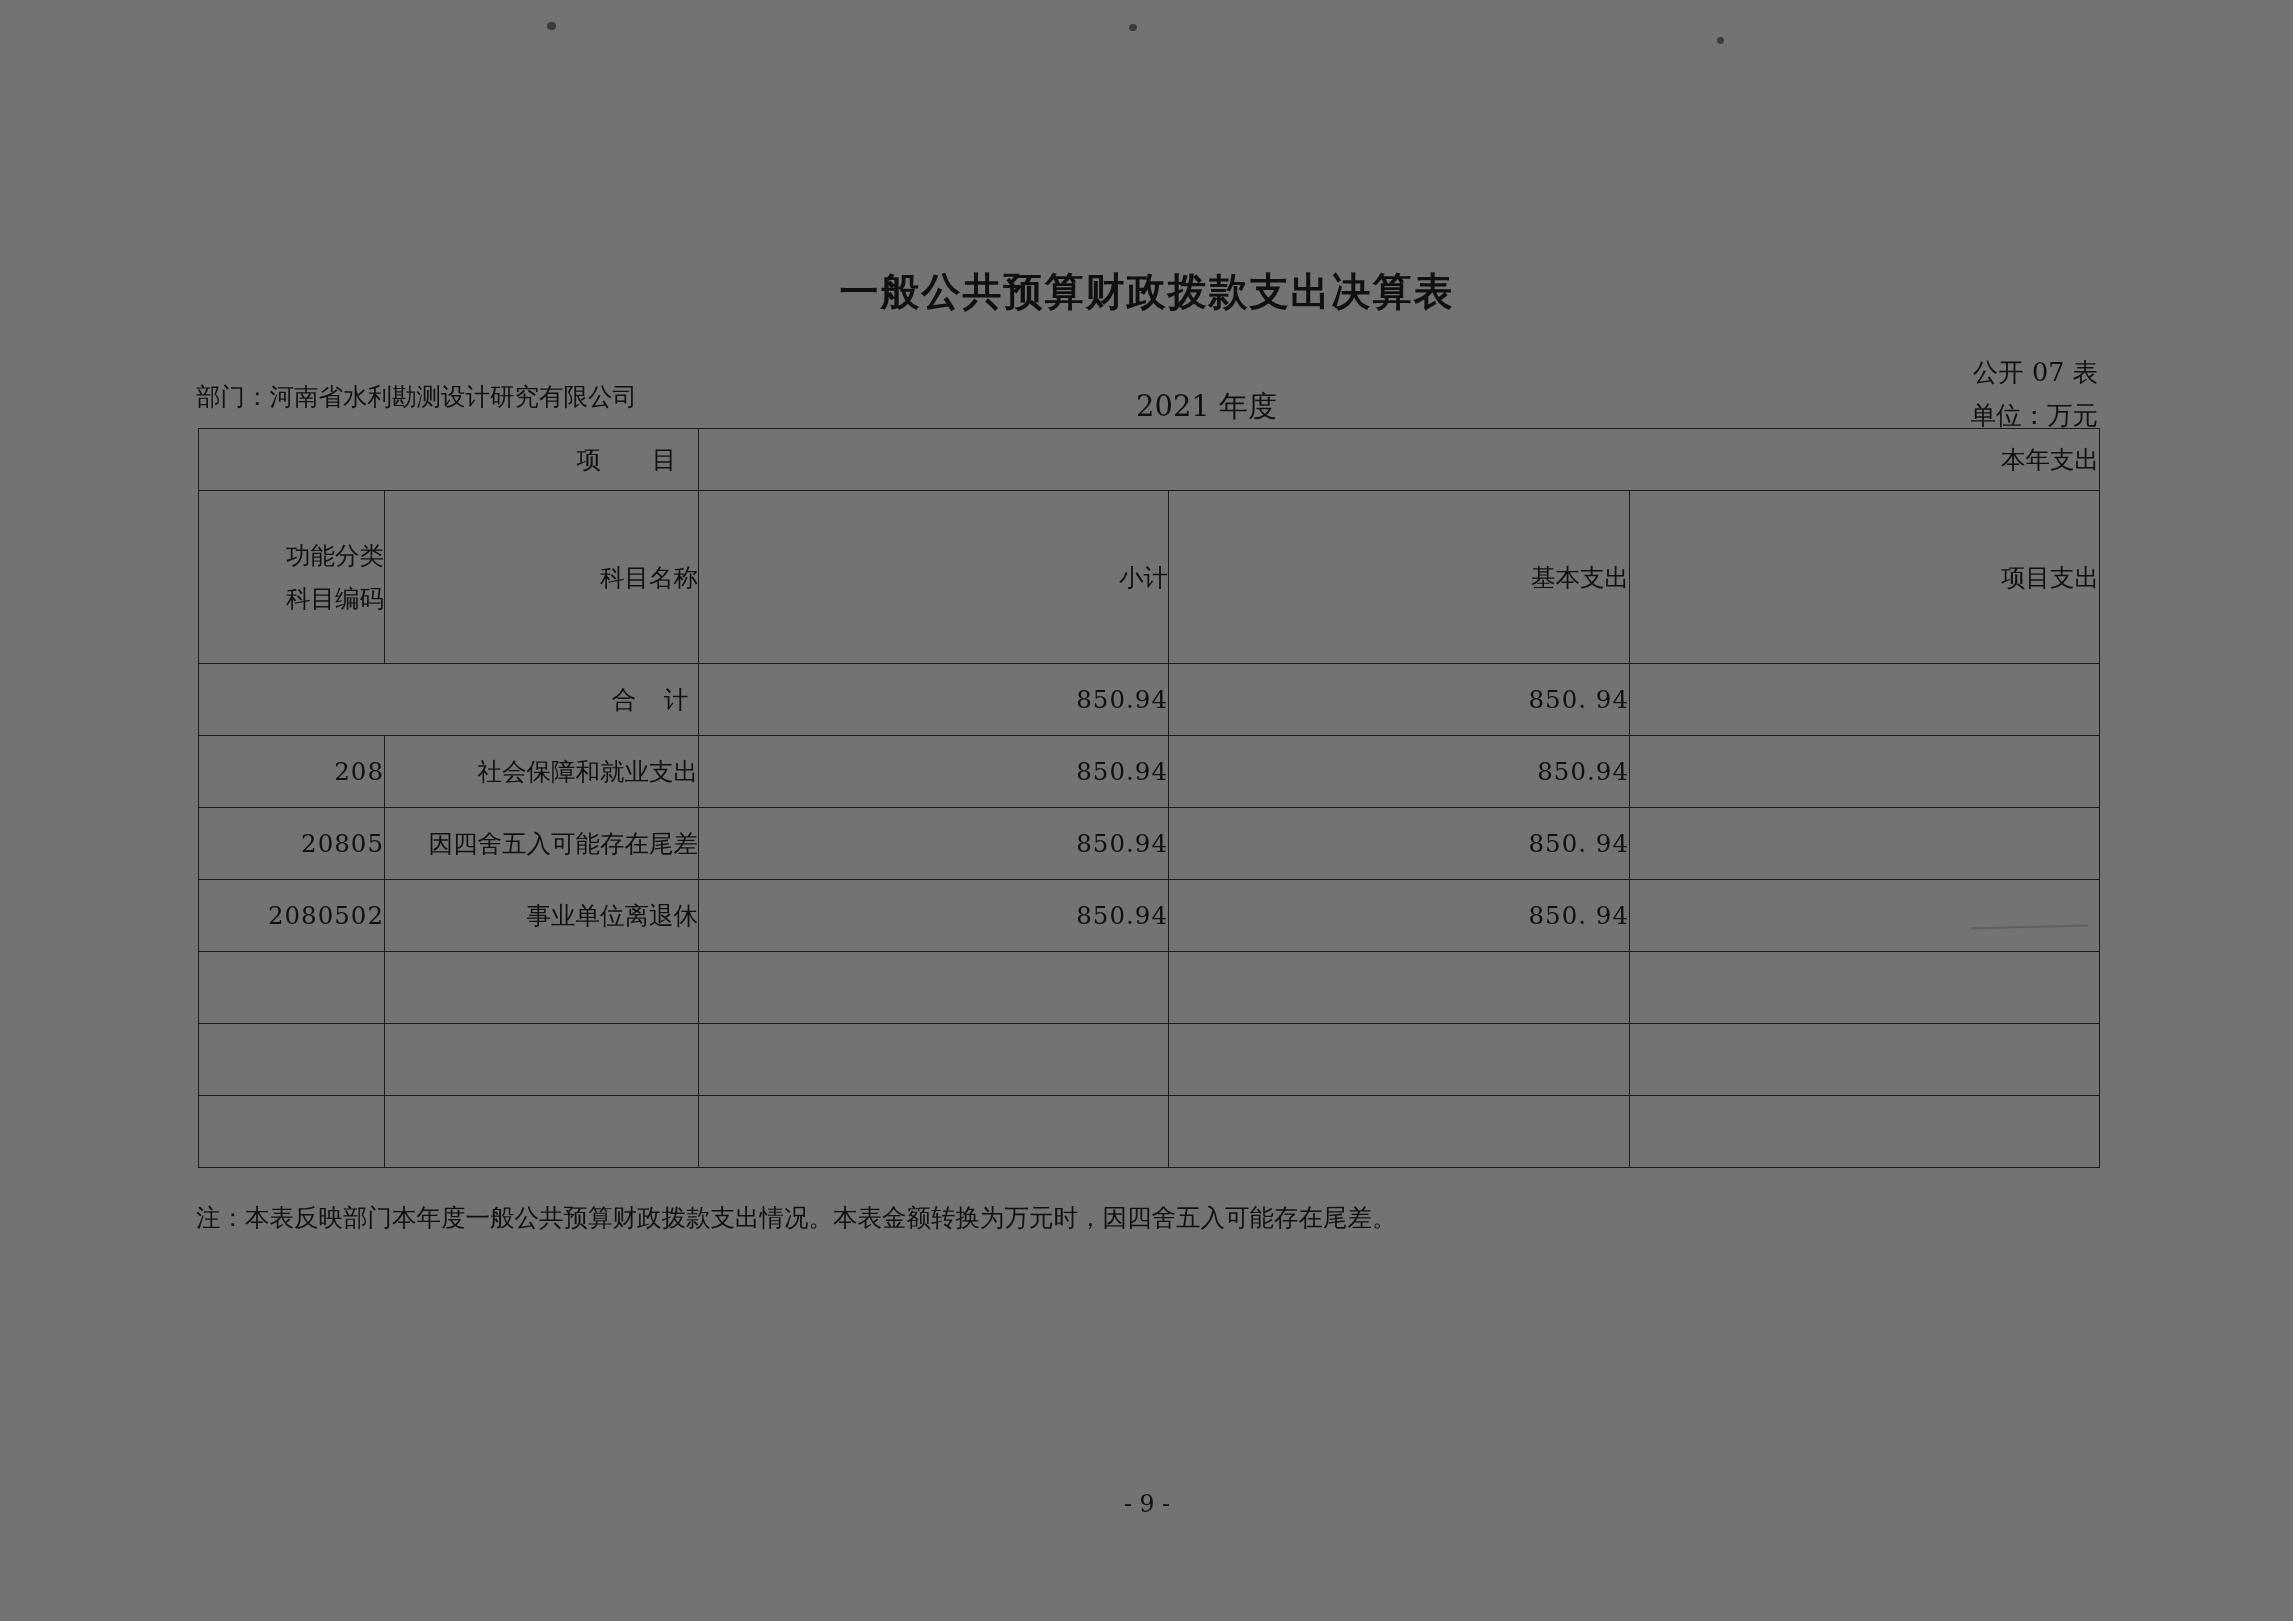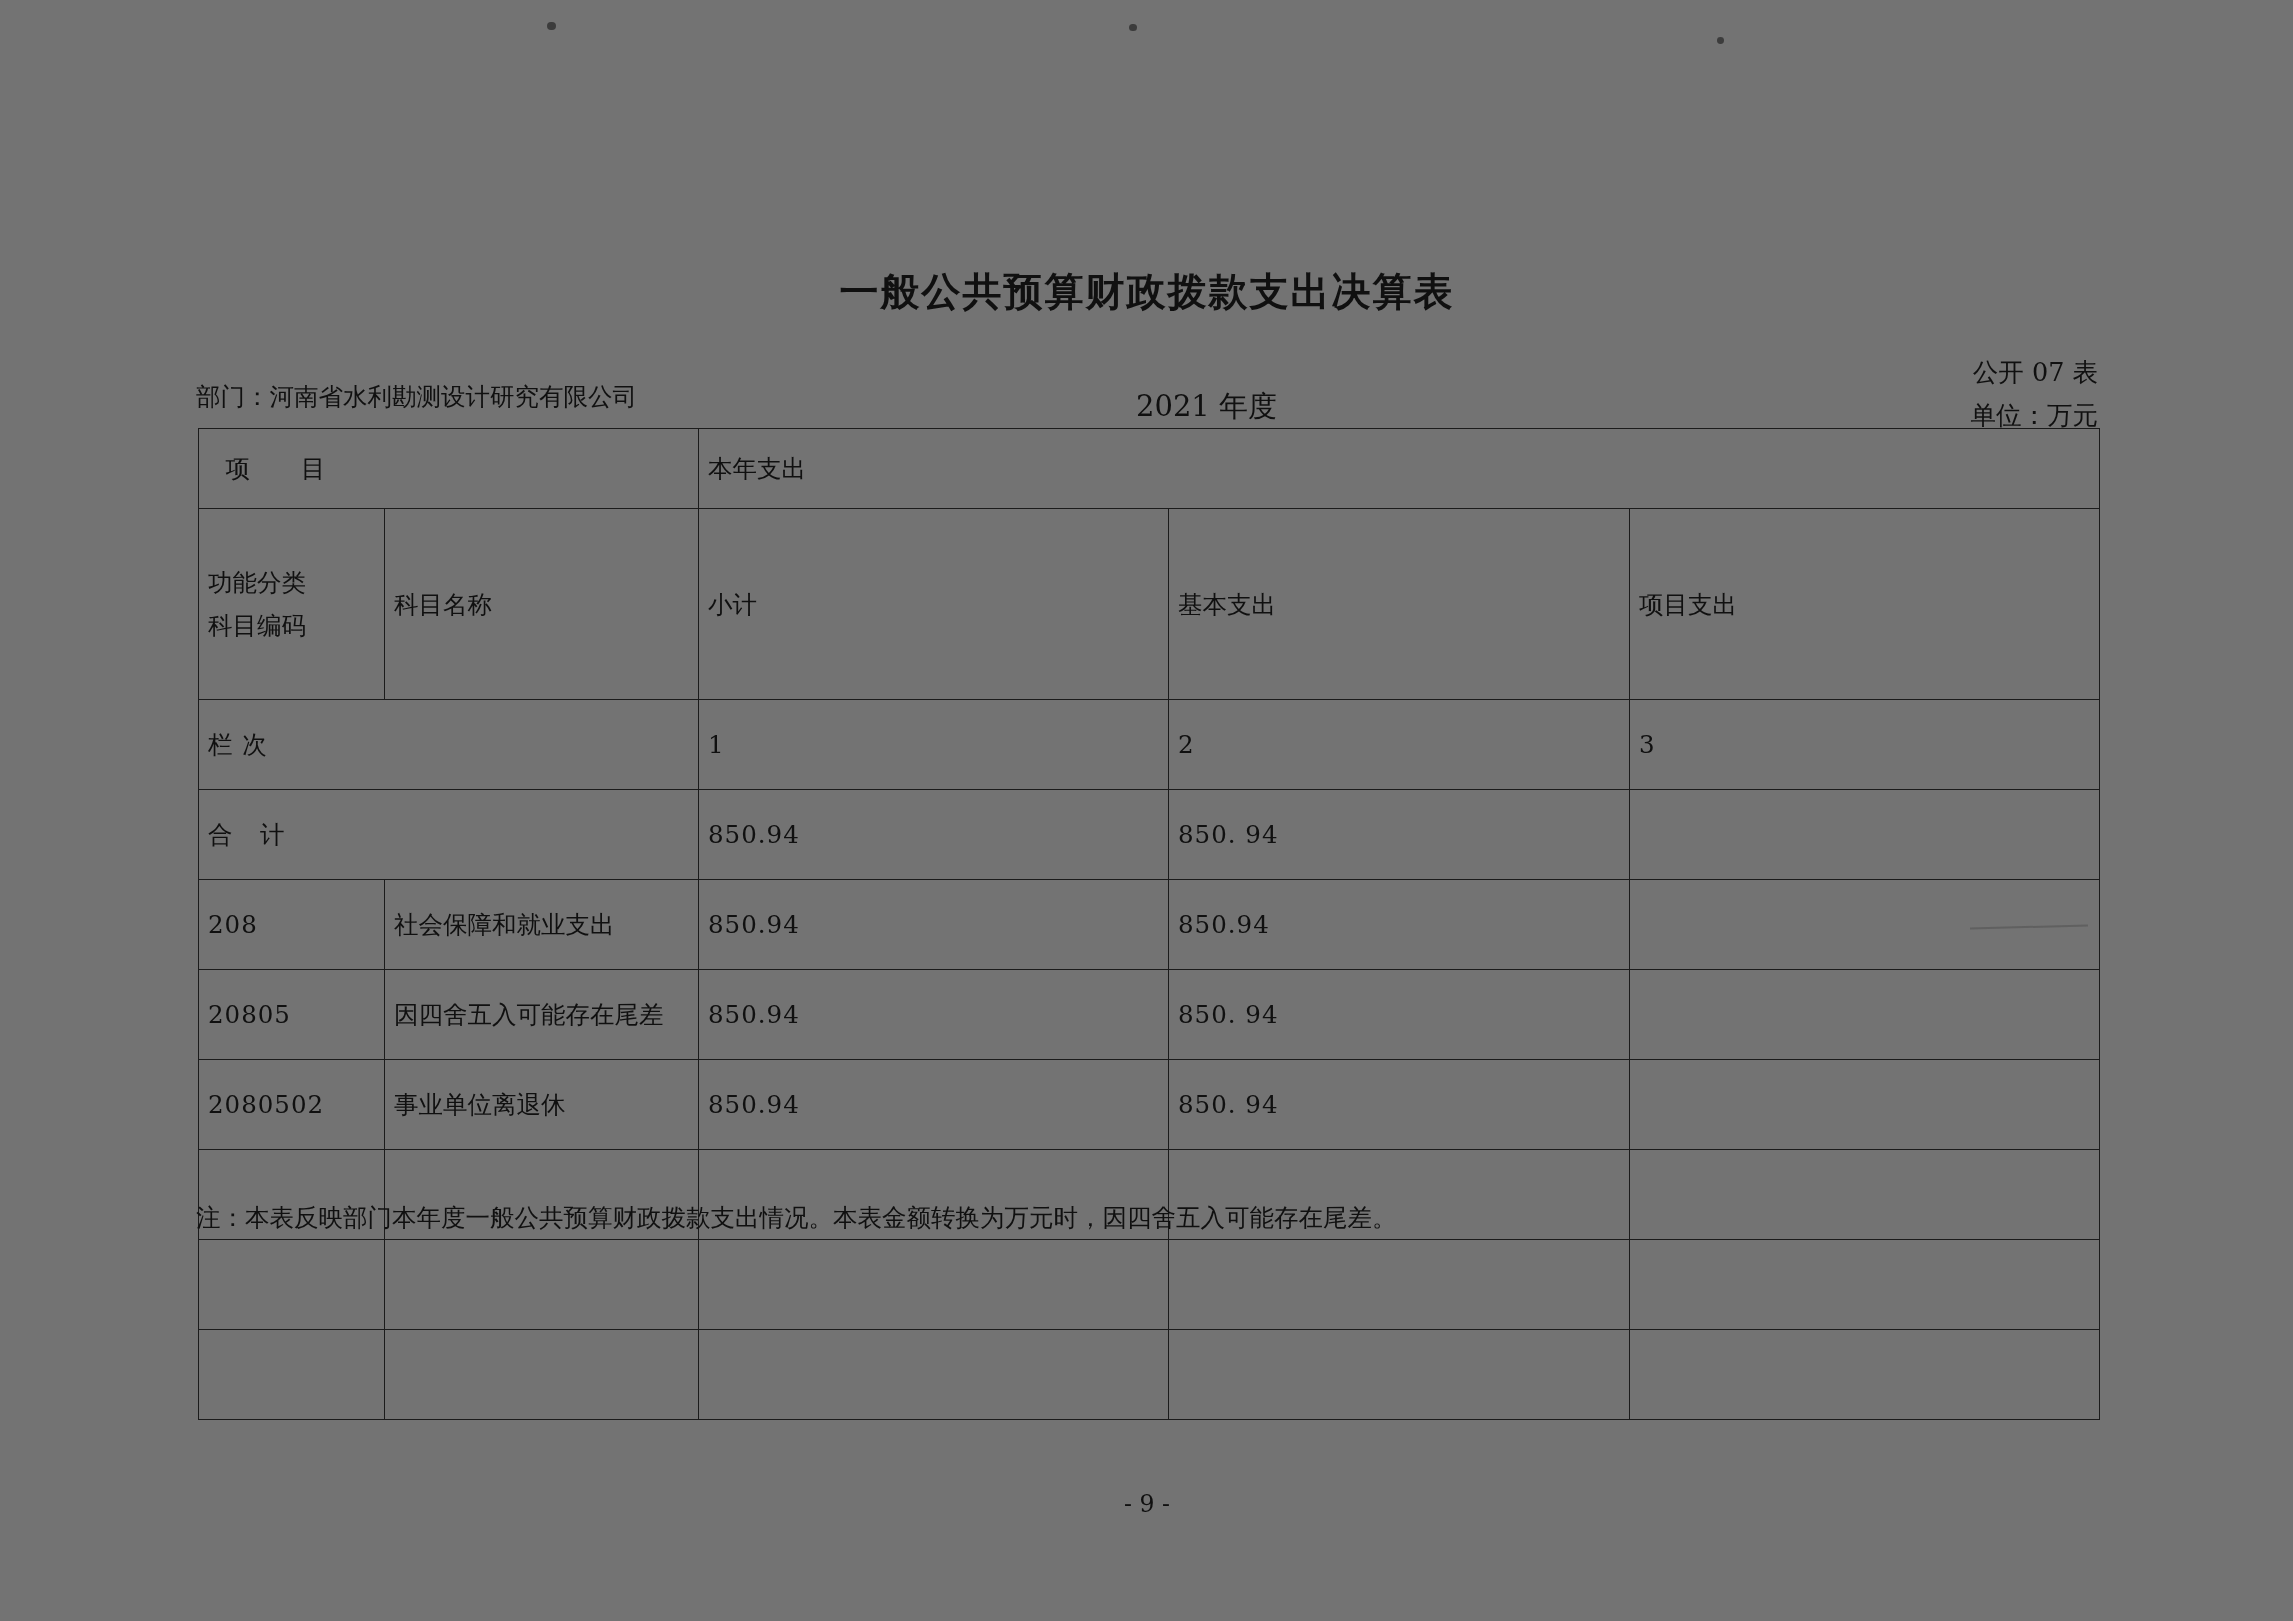--- a/index.html
+++ b/index.html
@@ -72,24 +72,24 @@
   table.main {
     position: absolute;
     top: 428px;
     left: 198px;
     width: 1901px;
     border-collapse: collapse;
     table-layout: fixed;
   }
   table.main td {
     border: 1.6px solid #1b1b1b;
-    text-align: left;
+    text-align: right;
     vertical-align: middle;
     font-size: 24.5px;
-    padding: 9px;
+    padding: 0;
   }
   .col1 { width: 186px; }
   .col2 { width: 314px; }
   .col3 { width: 470px; }
   .col4 { width: 461px; }
   .col5 { width: 470px; }
 
   .r-head1 td { height: 61px; }
   .r-head2 td { height: 172px; }
   .r-lan td   { height: 71px; }
@@ -181,28 +181,20 @@
           <div class="two-line">
             <div>功能分类</div>
             <div>科目编码</div>
           </div>
         </td>
         <td>科目名称</td>
         <td>小计</td>
         <td>基本支出</td>
         <td>项目支出</td>
       </tr>
-      <tr class="r-lan">
-        <td colspan="2">
-          <span class="center-spaced">栏次</span>
-        </td>
-        <td class="num">1</td>
-        <td class="num">2</td>
-        <td class="num">3</td>
-      </tr>
 
       <tr class="r-data">
         <td colspan="2">
           <span class="center-spaced">合  计</span>
         </td>
         <td class="num">850.94</td>
         <td class="num">850. 94</td>
         <td class="num"></td>
       </tr>
 

